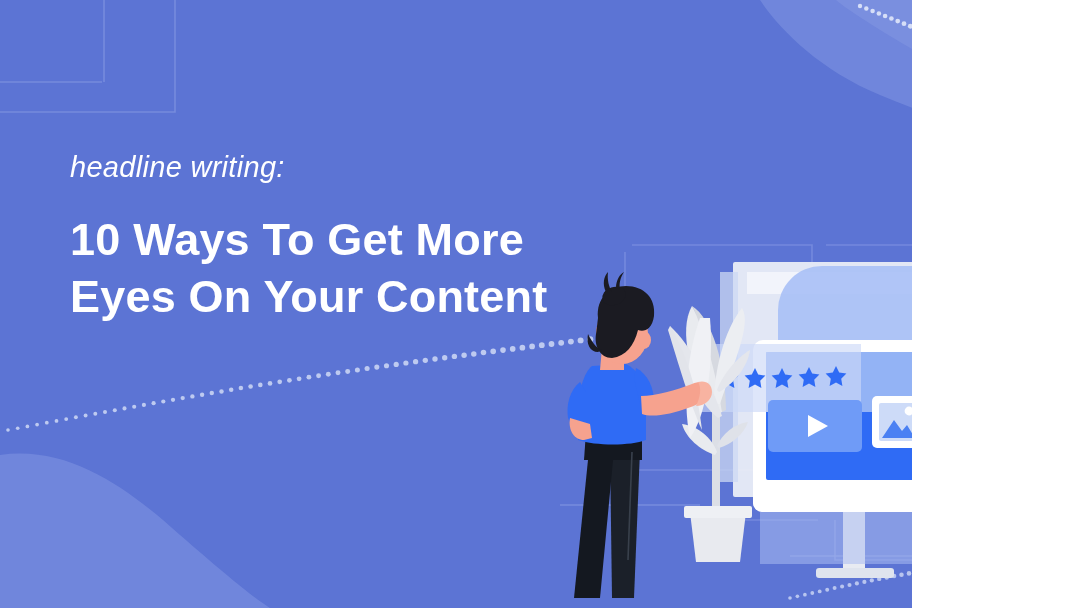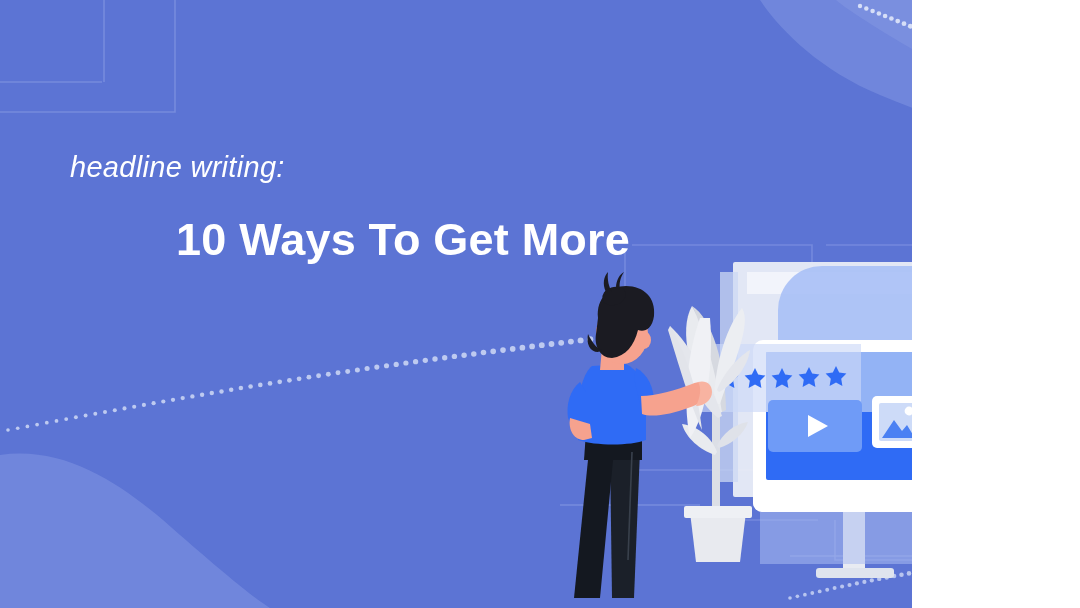--- a/index.html
+++ b/index.html
@@ -35,21 +35,20 @@
     line-height:1.2;
     white-space:nowrap;
   }
   #headline {
     margin-top:26px;
     font-size:45px;
     font-weight:bold;
     color:#ffffff;
     line-height:1.28;
     letter-spacing:0.2px;
-    text-align:right;
   }
   #headline .hl-line { display:block; white-space:nowrap; }
 </style>
 </head>
 <body>
 
 <div id="banner">
 
   <svg id="bg-layer" viewBox="0 0 1080 608" preserveAspectRatio="none">
 
@@ -350,16 +349,17 @@
       <path d="M606,292 C602,284 604,276 608,272 C607,280 609,287 612,292 z" fill="#1b1b22"></path>
       <path d="M616,288 C616,280 620,274 624,272 C620,278 619,284 620,289 z" fill="#1b1b22"></path>
     </g>
 
   </svg>
 
   <div id="text-block">
     <div id="eyebrow">headline writing:</div>
     <div id="headline">
       <span class="hl-line">10 Ways To Get More</span>
+      <span class="hl-line">Eyes On Your Content</span>
     </div>
   </div>
 
 </div>
 
 </body></html>

